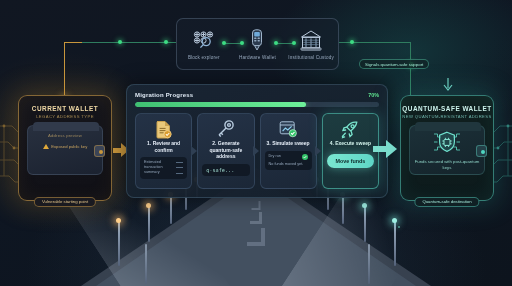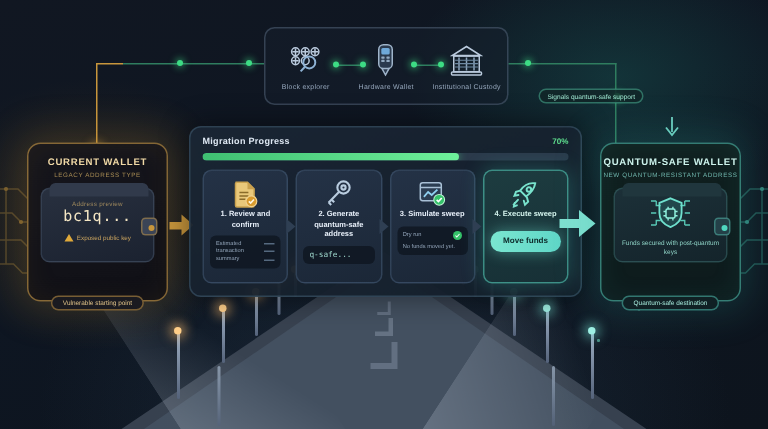--- a/index.html
+++ b/index.html
@@ -389,21 +389,20 @@
 
   <div class="wallet" id="wallet-left">
     <div class="w-title">CURRENT WALLET</div>
     <div class="w-sub lbl">LEGACY ADDRESS TYPE</div>
     <div class="w-body">
       <div class="w-flap"></div>
       <div class="w-clasp">
           <i></i>
         </div>
       <div id="addr-caption">Address preview</div>
-      <div id="addr-value">bc1q...</div>
       <div class="warn-row">
         <span class="tri"></span>
         <span id="warn-text">Exposed public key</span>
       </div>
     </div>
     <div class="pill" id="pill-left">Vulnerable starting point</div>
   </div>
 
   <div class="big-arrow" style="left:113px; top:143px;">
     <div class="ba-shaft" style="left:0; top:4.5px; width:9px; background:#c8963c;"></div>

